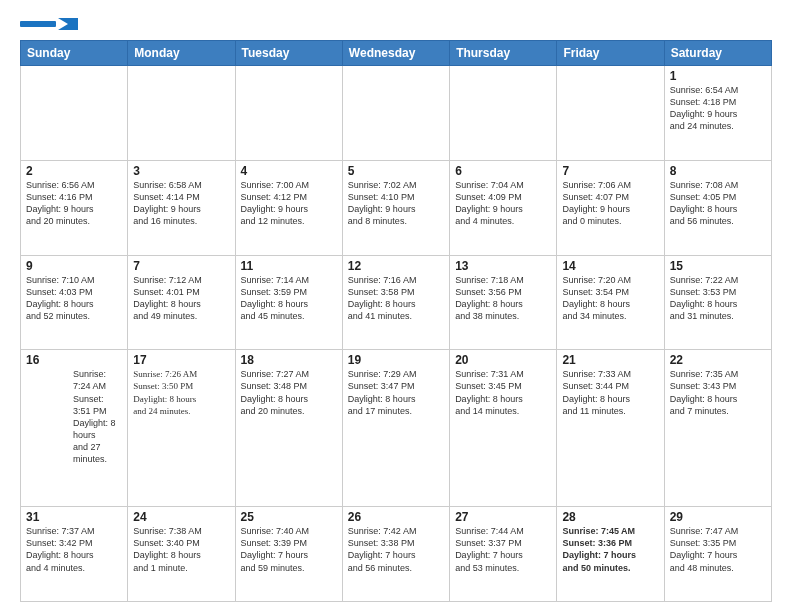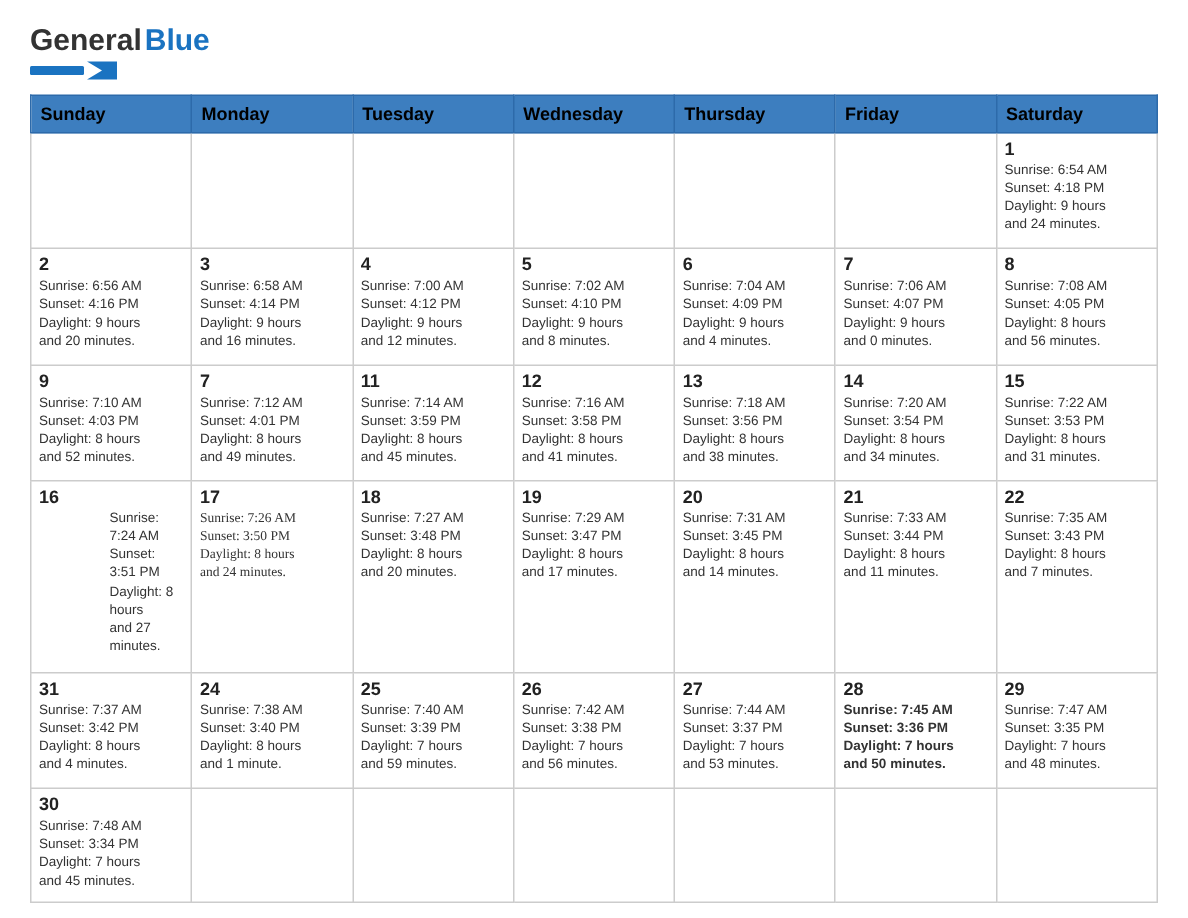--- a/index.html
+++ b/index.html
@@ -44,21 +44,21 @@
     }
     .calendar {
       flex: 1;
       border: 1px solid #ccc;
       border-collapse: collapse;
       width: 100%;
       table-layout: fixed;
     }
     .calendar th {
       background: #3d7ebf;
-      color: #000000;
+      color: #ffffff;
       text-align: left;
       padding: 5px 6px;
       font-size: 12px;
       border: 1px solid #2d6aaa;
       font-weight: bold;
     }
     .calendar td {
       border: 1px solid #ccc;
       vertical-align: top;
       padding: 3px 5px;
@@ -86,24 +86,20 @@
     .last-row td {
       height: 62px;
     }
   </style>
 </head>
 <body>
 
 <div class="page">
   <div class="header">
     <div class="logo">
-      <div style="display:flex;align-items:center;gap:2px;">
-        <span style="font-size:20px;font-weight:bold;color:#333;">General</span>
-        <span style="font-size:20px;font-weight:bold;color:#1a73c1;">Blue</span>
-      </div>
 
       <svg width="60" height="16">
         <polygon points="38,2 58,2 58,14 38,14 48,8" fill="#1a73c1"></polygon>
         <rect x="0" y="5" width="36" height="6" fill="#1a73c1" rx="1"></rect>
       </svg>
     </div>
     <div class="title-block">
       <div class="month-title"></div>
       <div class="subtitle"></div>
     </div>
@@ -334,30 +330,15 @@
 and 50 minutes.</div>
           </td>
           <td>
             <div class="day-num">29</div>
             <div class="day-info" style="white-space: pre-line;">Sunrise: 7:47 AM
 Sunset: 3:35 PM
 Daylight: 7 hours
 and 48 minutes.</div>
           </td>
         </tr>
-        <tr class="last-row">
-          <td>
-            <div class="day-num">30</div>
-            <div class="day-info" style="white-space: pre-line;">Sunrise: 7:48 AM
-Sunset: 3:34 PM
-Daylight: 7 hours
-and 45 minutes.</div>
-          </td>
-          <td class="empty-cell"></td>
-          <td class="empty-cell"></td>
-          <td class="empty-cell"></td>
-          <td class="empty-cell"></td>
-          <td class="empty-cell"></td>
-          <td class="empty-cell"></td>
-        </tr>
       </tbody>
   </table>
 </div>
 
 </body></html>

